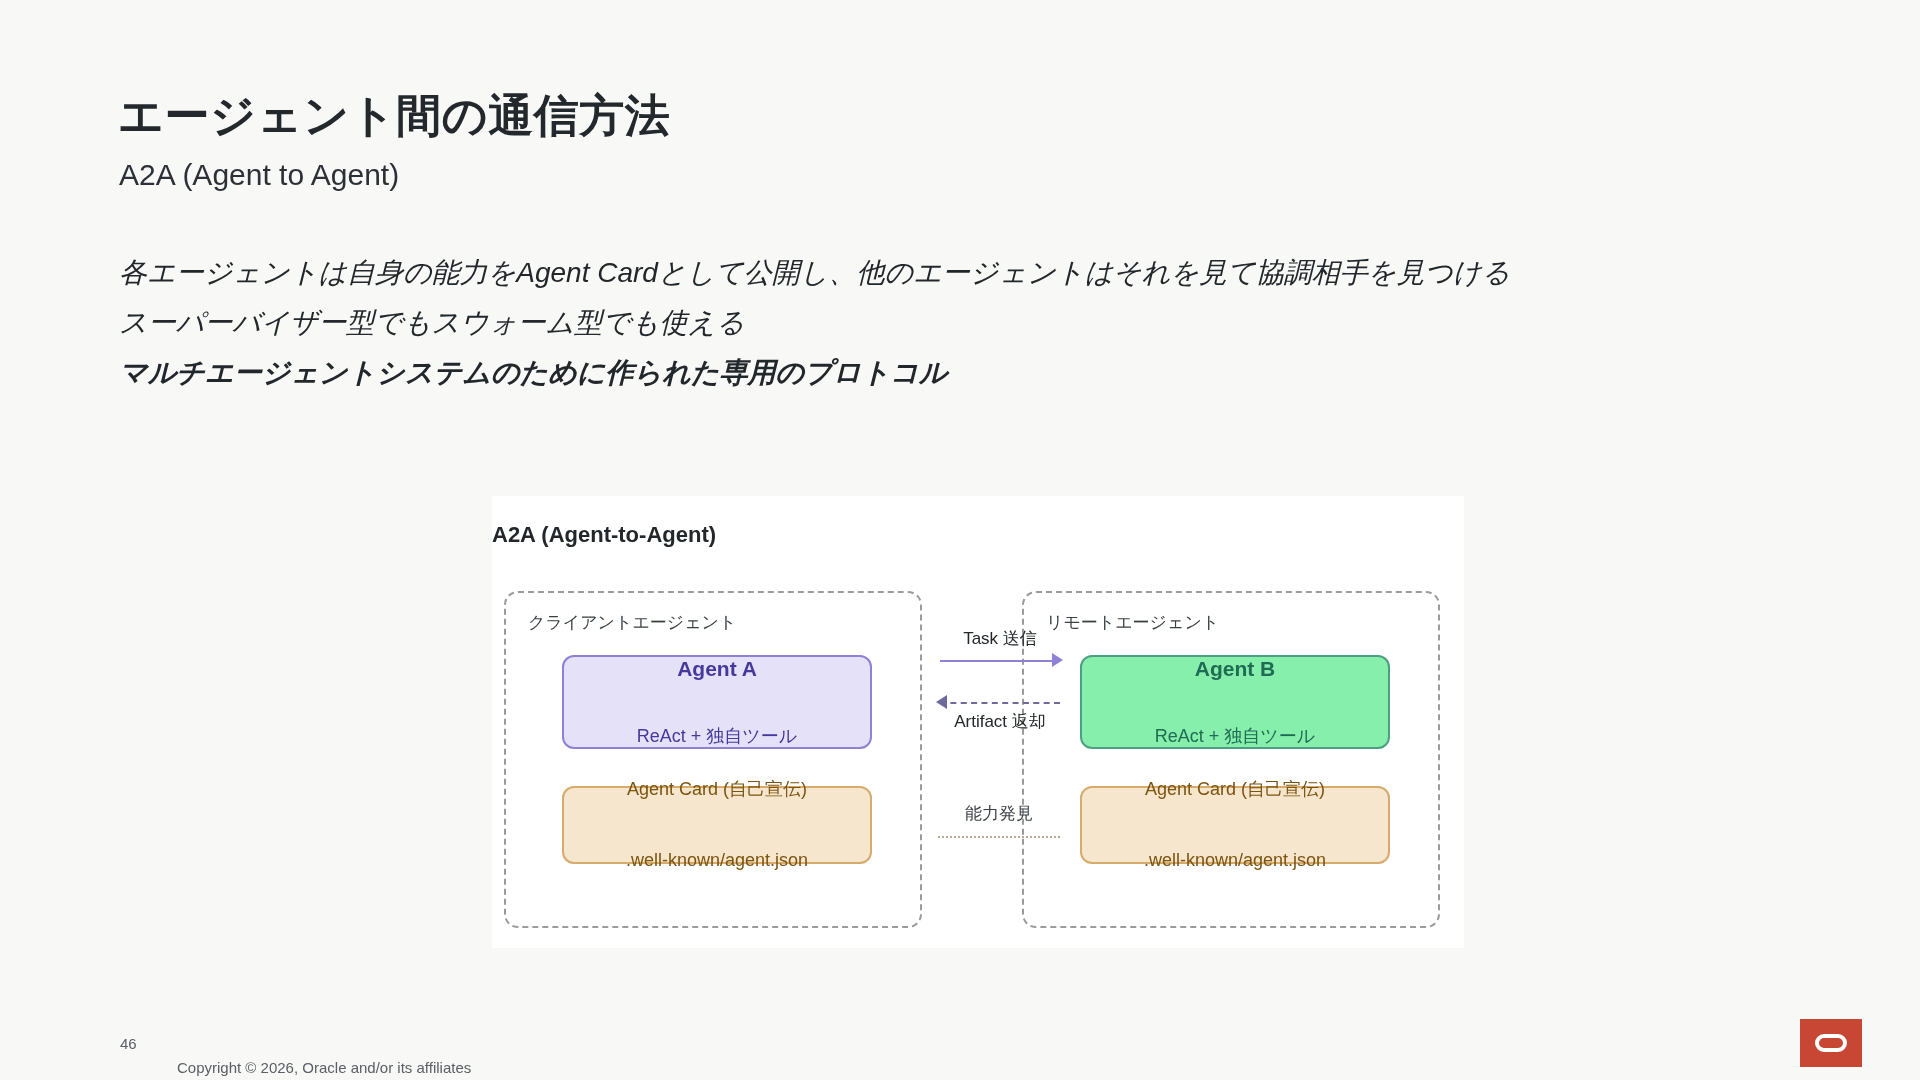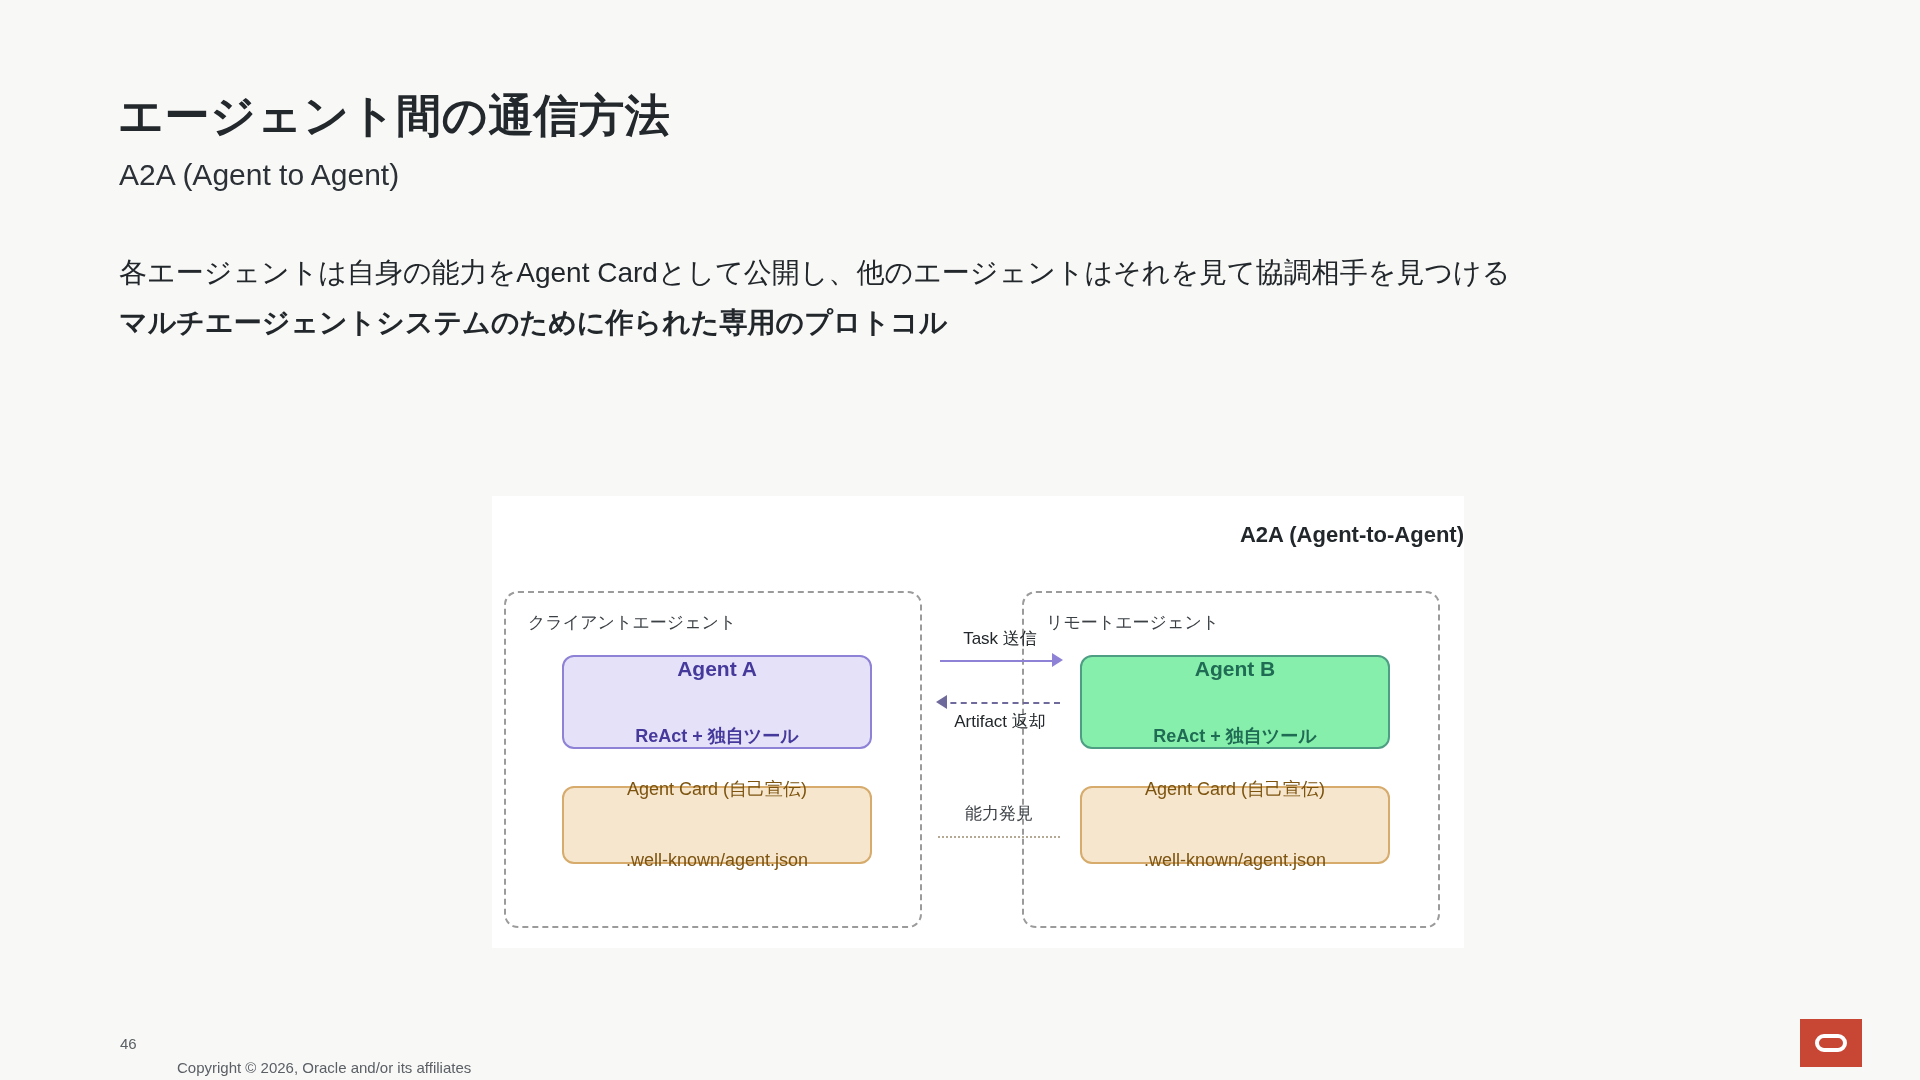--- a/index.html
+++ b/index.html
@@ -37,20 +37,21 @@
     color: #2b3136;
     white-space: nowrap;
   }
 
   
   .body-block {
     position: absolute;
     left: 119px;
     top: 248px;
     width: 1640px;
+    font-style: italic;
   }
   .body-line {
     font-size: 28px;
     line-height: 50px;
     color: #22272b;
     white-space: nowrap;
   }
   .body-line.emphasis {
     font-weight: bold;
   }
@@ -62,21 +63,21 @@
     top: 496px;
     width: 972px;
     height: 452px;
     background: #ffffff;
   }
   .diagram-title {
     position: absolute;
     left: 0;
     top: 26px;
     width: 100%;
-    text-align: right;
+    text-align: left;
     font-size: 22px;
     font-weight: bold;
     color: #22272b;
   }
 
   
   .group-box {
     position: absolute;
     top: 95px;
     width: 418px;
@@ -110,21 +111,20 @@
   }
   .node .node-title {
     font-size: 21px;
     font-weight: bold;
     line-height: 1.25;
   }
   .node .node-sub {
     font-size: 18px;
     line-height: 1.35;
     margin-top: 0;
-    font-weight: bold;
   }
 
   .node.agent-a {
     left: 56px;
     top: 62px;
     width: 310px;
     height: 94px;
     background: #e4e1f8;
     border: 2px solid #8d82d6;
     color: #45399c;
@@ -263,20 +263,21 @@
   }
 </style>
 </head>
 <body>
 
 <div class="slide-title">エージェント間の通信方法</div>
 <div class="slide-subtitle">A2A (Agent to Agent)</div>
 
 <div class="body-block">
   <div class="body-line">各エージェントは自身の能力をAgent Cardとして公開し、他のエージェントはそれを見て協調相手を見つける</div>
+  <div class="body-line">スーパーバイザー型でもスウォーム型でも使える</div>
   <div class="body-line emphasis">マルチエージェントシステムのために作られた専用のプロトコル</div>
 </div>
 
 <div class="diagram-panel">
 
   <div class="diagram-title">A2A (Agent-to-Agent)</div>
 
   <div class="group-box left">
     <div class="group-label">クライアントエージェント</div>
 

